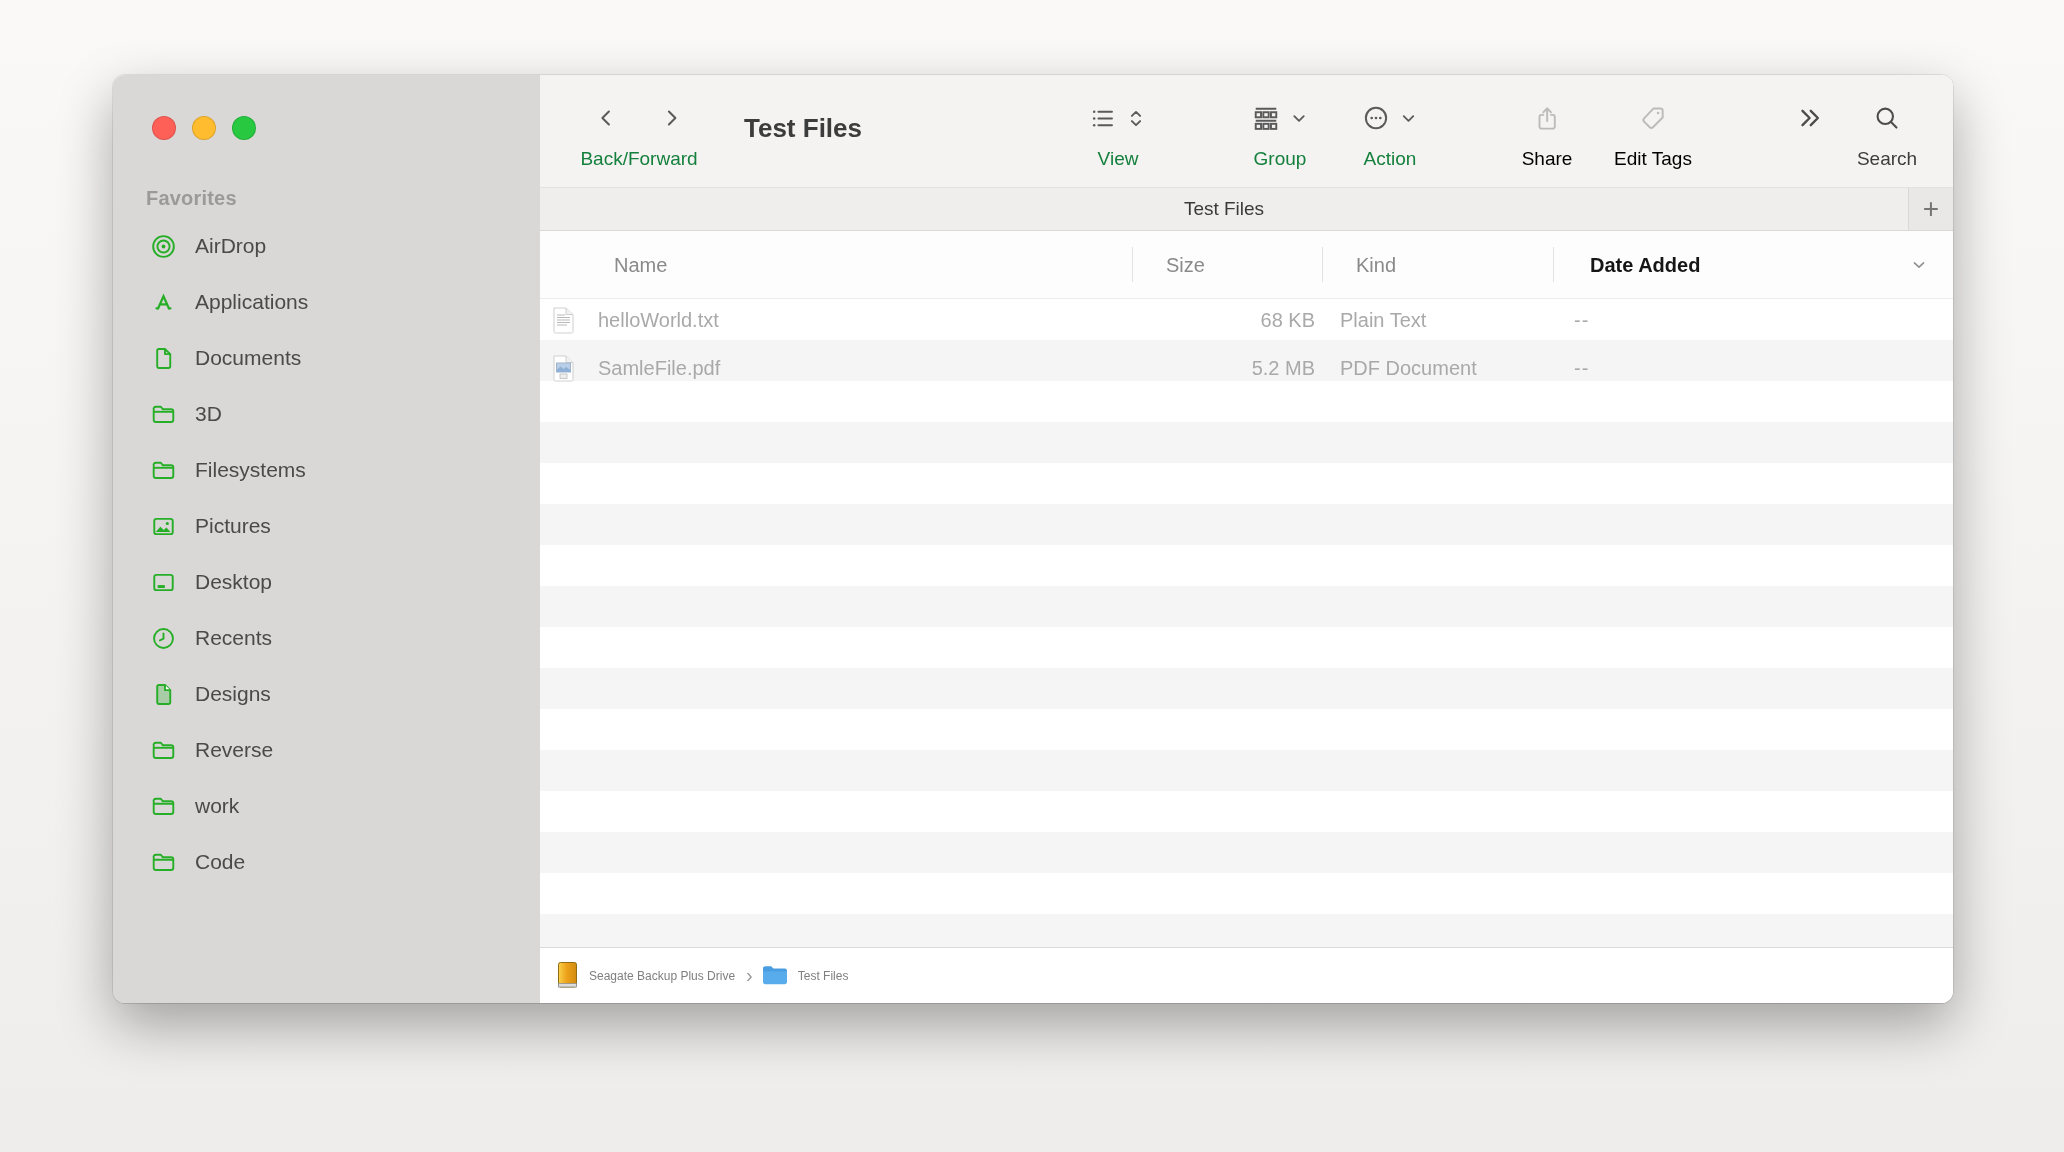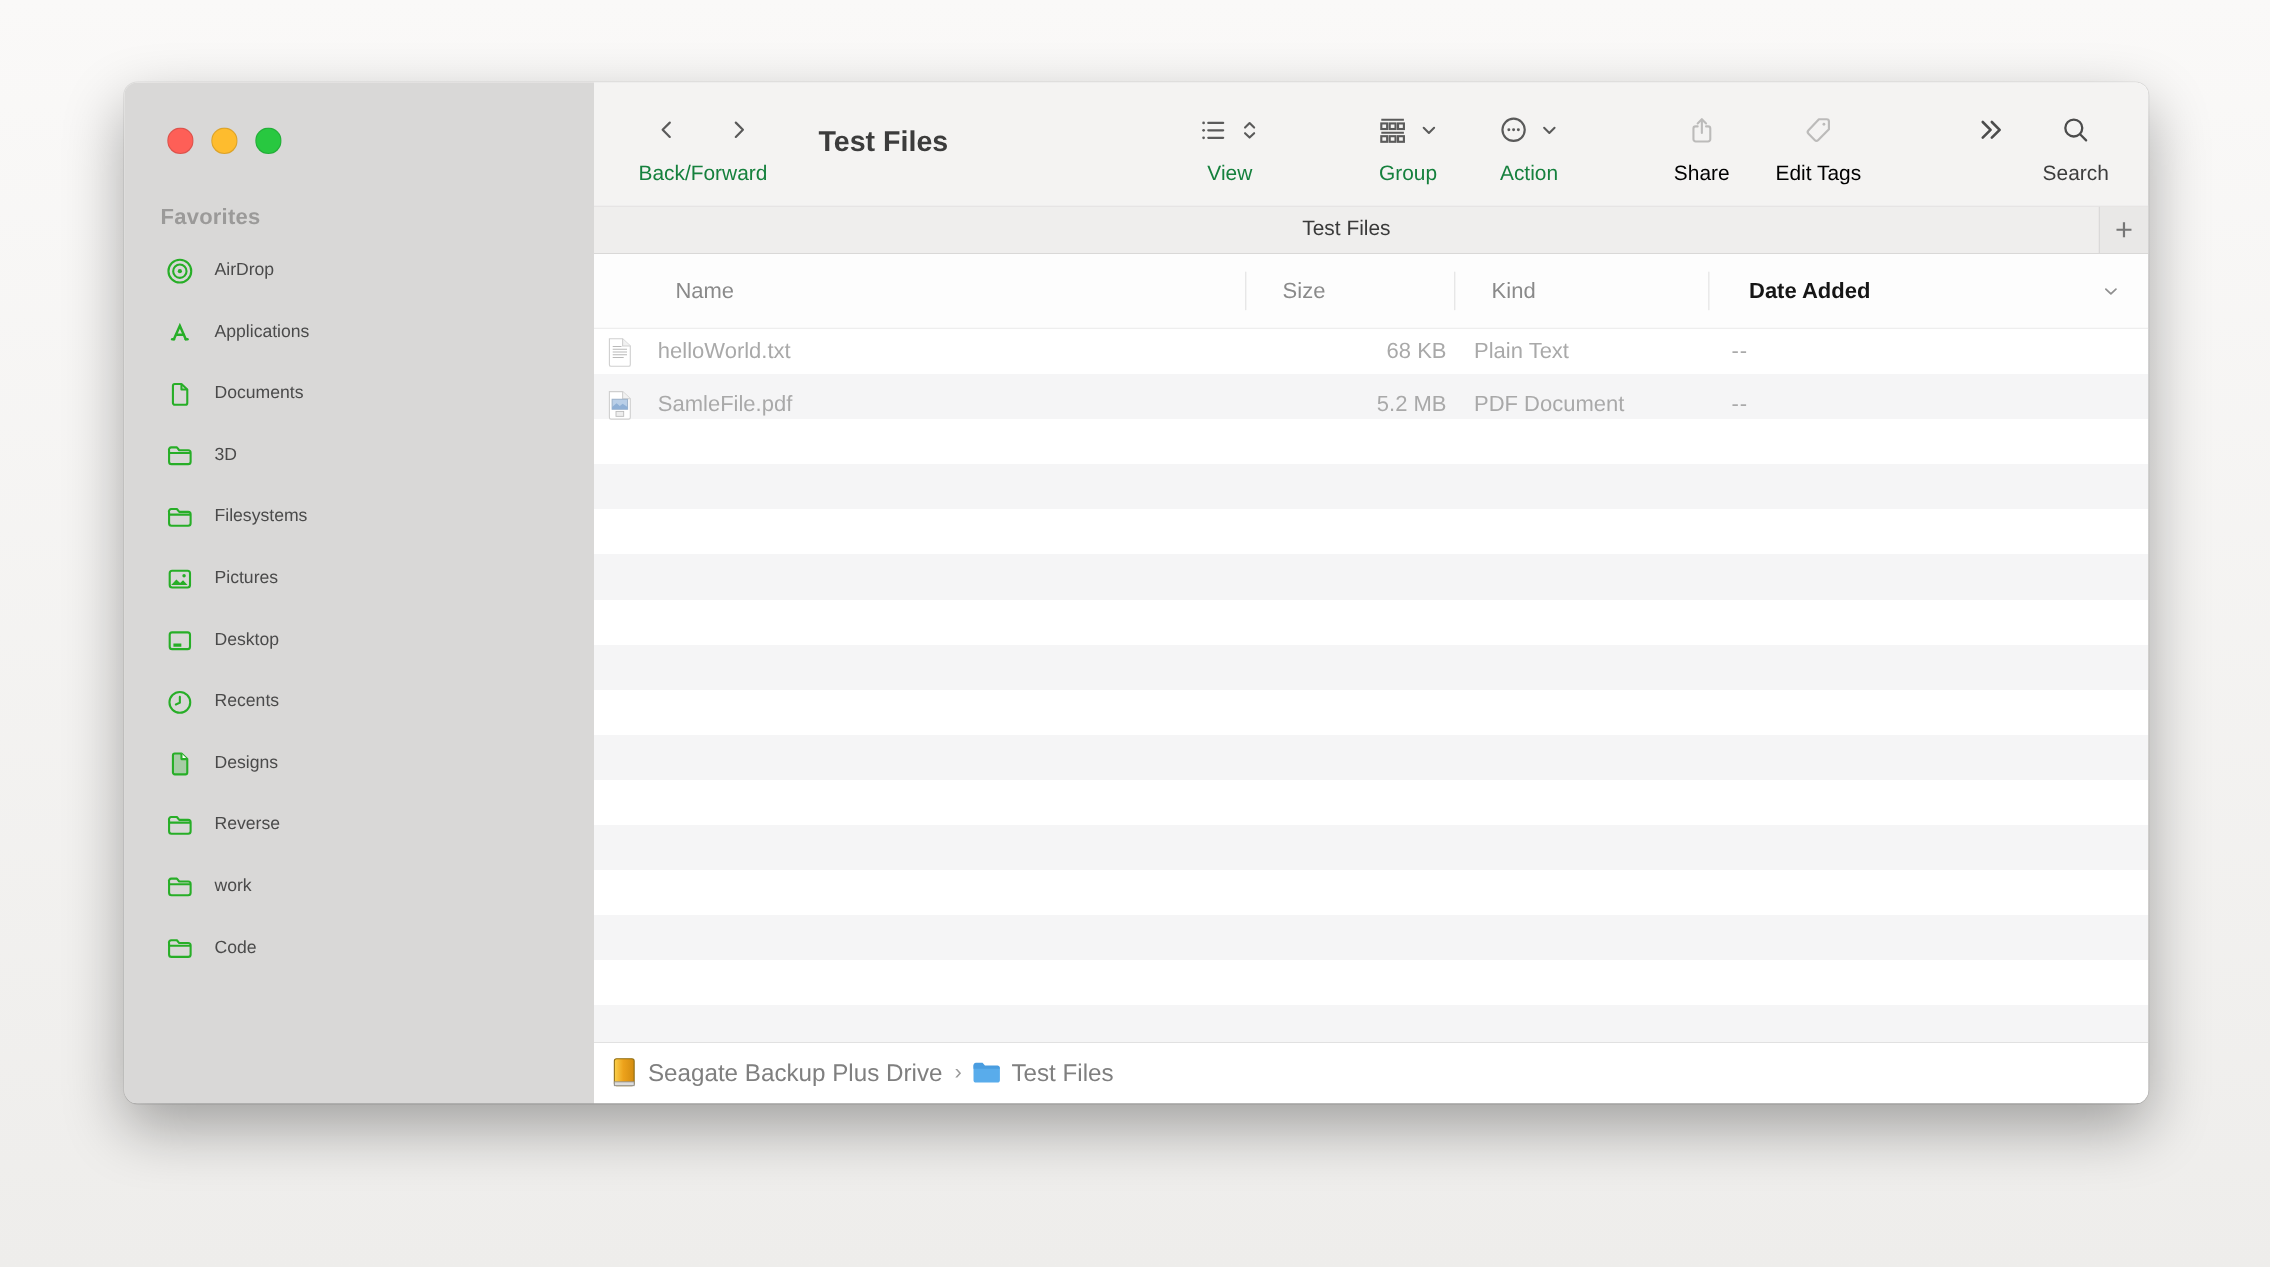--- a/index.html
+++ b/index.html
@@ -24,21 +24,21 @@
   .tl { width: 24px; height: 24px; border-radius: 50%; border: 1px solid rgba(0,0,0,.13); }
   .side-section-label {
     position: absolute; left: 33px; top: 112px;
     font-size: 20px; font-weight: 700; color: #9b9a99; letter-spacing: .2px;
   }
   .side-list { position: absolute; left: 0; top: 143px; width: 100%; }
   .side-item {
     height: 56px; display: flex; align-items: center; padding-left: 37px; cursor: default;
   }
   .side-item .icn { width: 27px; height: 27px; flex: 0 0 auto; display: flex; align-items: center; justify-content: center; }
-  .side-item .lbl { margin-left: 18px; font-size: 16px; color: #4a4a4a; }
+  .side-item .lbl { margin-left: 18px; font-size: 21px; color: #4a4a4a; }
   
   .content { flex: 1 1 auto; display: flex; flex-direction: column; background: #fff; position: relative; }
   
   .toolbar { height: 112px; background: #f4f3f2; position: relative; flex: 0 0 auto; }
   .tb-group { position: absolute; top: 0; height: 112px; display: flex; flex-direction: column; align-items: center; justify-content: flex-start; transform: translateX(-50%); }
   .tb-icons { height: 58px; display: flex; align-items: center; gap: 9px; margin-top: 14px; }
   .tb-label { font-size: 19px; color: #15803d; margin-top: 1px; white-space: nowrap; }
   .tb-group.disabled .tb-label { color: #000000; }
   .window-title { position: absolute; left: 263px; top: 38px; transform: translateX(-50%); font-size: 26px; font-weight: 700; color: #3c3c3c; white-space: nowrap; }
   
@@ -62,21 +62,21 @@
   .file-row { position: absolute; left: 0; width: 100%; height: 41px; }
   .file-row .row-icon { position: absolute; left: 12px; top: 50%; transform: translateY(-50%); }
   .cell { position: absolute; top: 50%; transform: translateY(-50%); font-size: 20px; color: #a9a9a9; white-space: nowrap; }
   .cell-name { left: 58px; }
   .cell-size { left: 592px; width: 183px; text-align: right; }
   .cell-kind { left: 800px; }
   .cell-date { left: 1034px; letter-spacing: 1px; }
   
   .path-bar { height: 56px; background: #fff; border-top: 1px solid #dadada; display: flex; align-items: center; padding-left: 17px; flex: 0 0 auto; }
   .path-seg { display: flex; align-items: center; }
-  .path-seg .p-lbl { font-size: 22px; color: #7f7f7f; margin-left: 10px; white-space: nowrap; }
+  .path-seg .p-lbl { font-size: 12px; color: #7f7f7f; margin-left: 10px; white-space: nowrap; }
   .path-sep { font-size: 20px; color: #9a9a9a; margin: 0 9px 0 11px; }
   svg { display: block; }
 </style>
 </head>
 <body>
 
 <div class="window">
 
   <div class="sidebar">
     <div class="traffic-lights">

